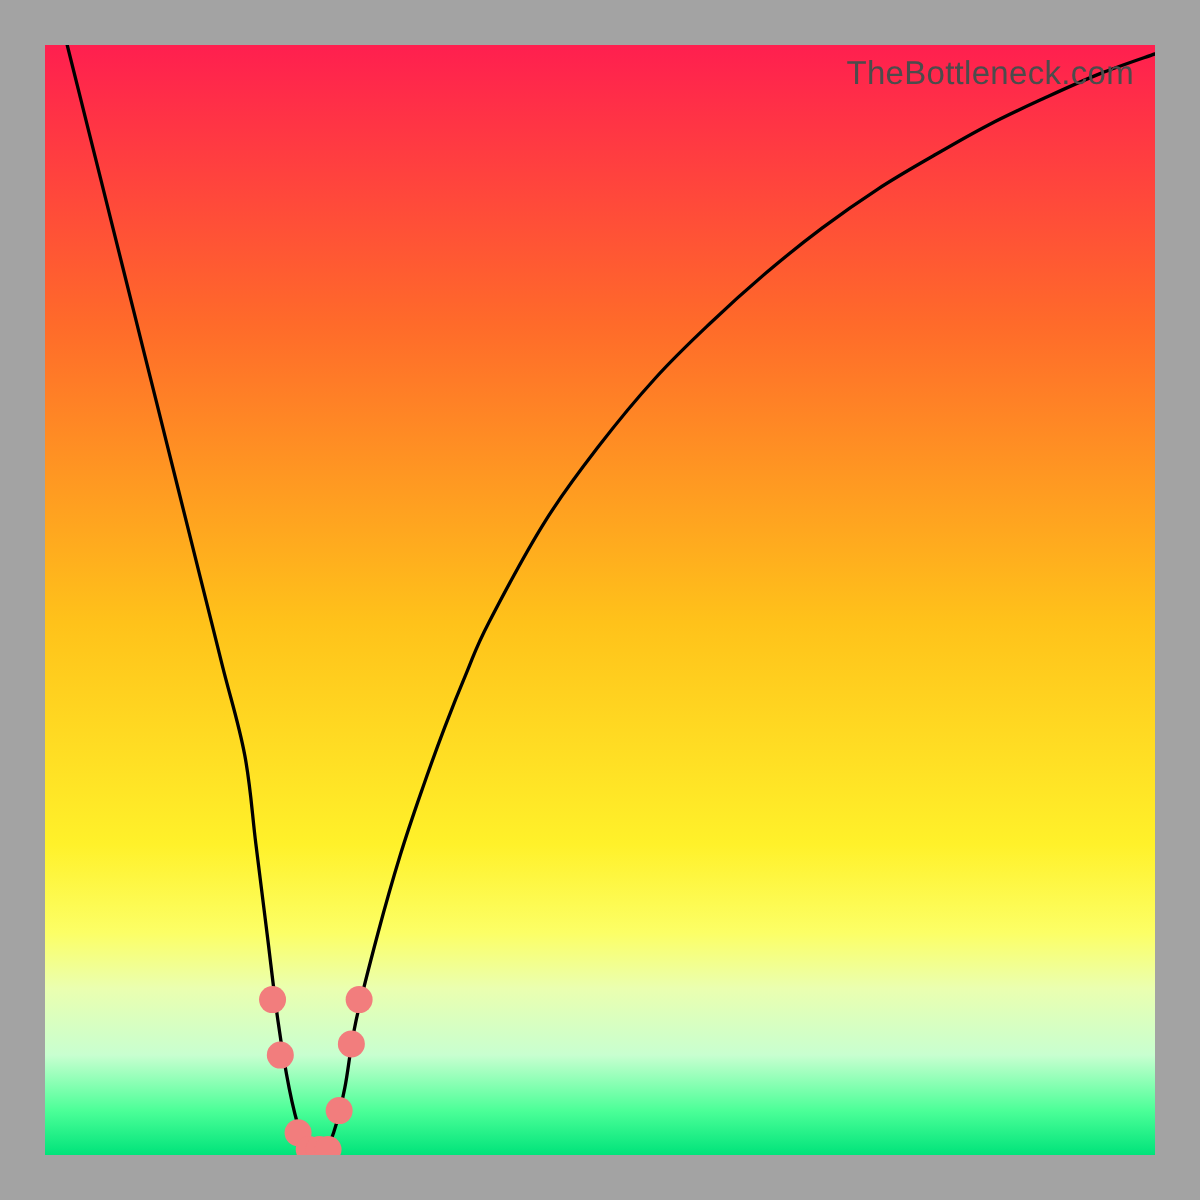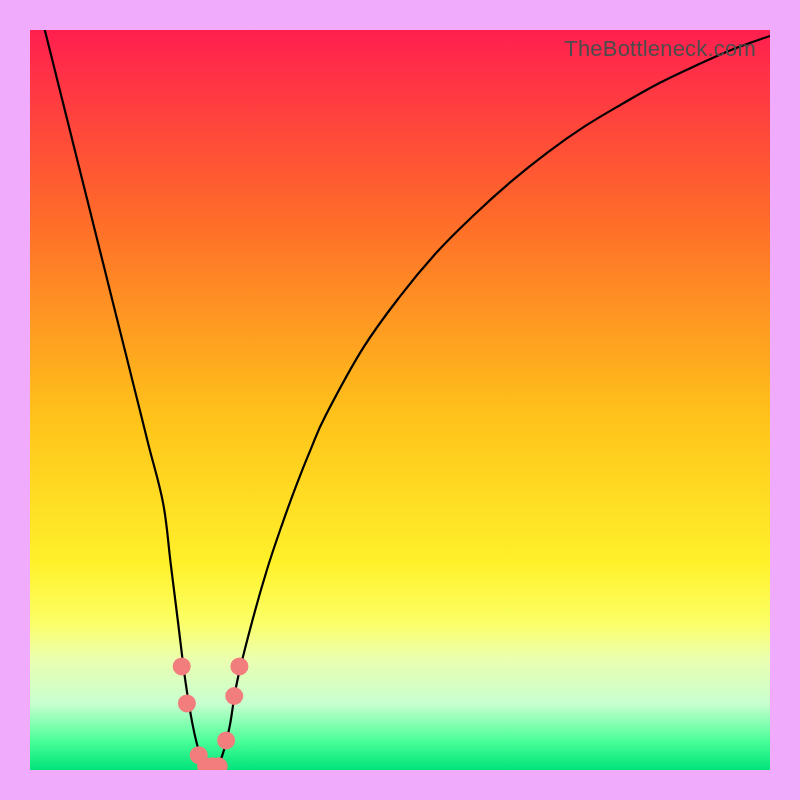--- a/index.html
+++ b/index.html
@@ -8,21 +8,21 @@
     width: 800px;
     height: 800px;
     background: #000;
     overflow: hidden;
     font-family: Arial, Helvetica, sans-serif;
   }
   .frame {
     position: absolute;
     left: 0; top: 0;
     width: 800px; height: 800px;
-    background: #f0abfc;
+    background: #a3a3a3;
   }
   .plot {
     position: absolute;
     left: 30px;
     top: 30px;
     width: 740px;
     height: 740px;
     overflow: hidden;
   }
   .gradient {

